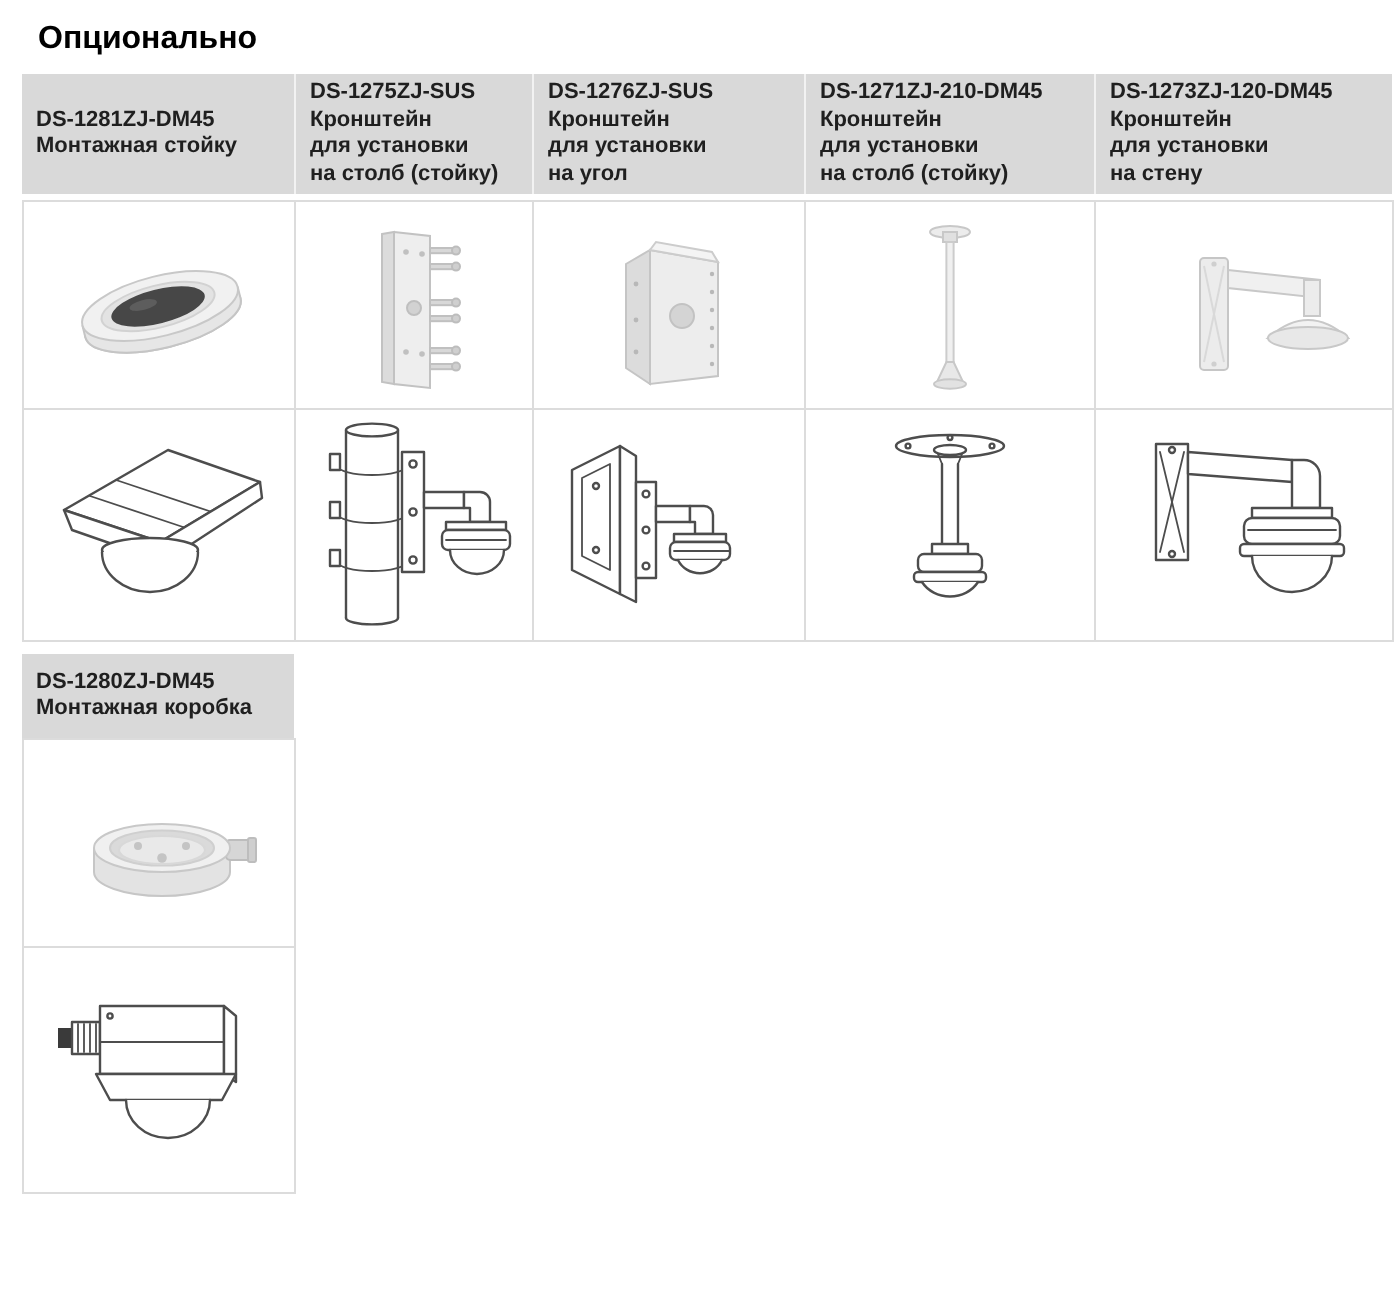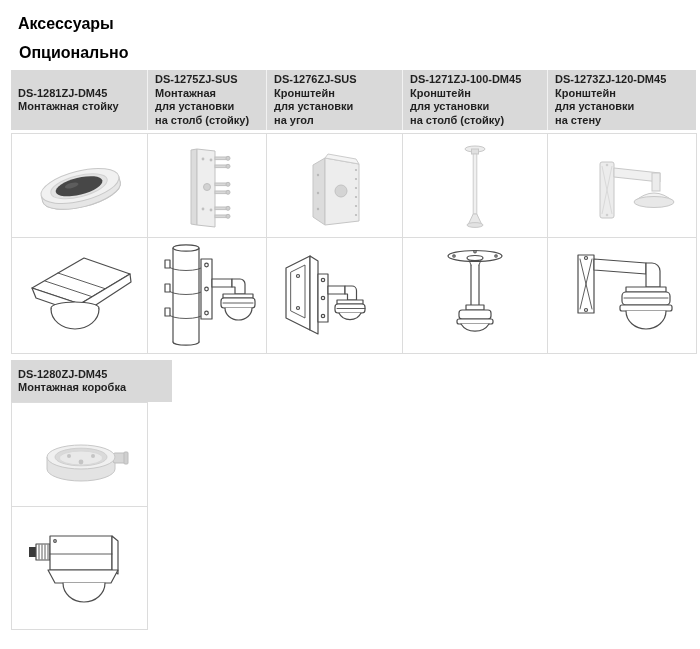--- a/index.html
+++ b/index.html
@@ -18,21 +18,21 @@
   .hdr-grid{
     margin-top:9px;display:grid;grid-template-columns:136px 119px 136px 145px 149px;
     background:#d9d9d9;width:685px;height:60px;
   }
   .hcell{
     display:flex;align-items:center;padding:2px 4px 2px 7px;box-sizing:border-box;
     font-size:11px;font-weight:bold;line-height:13.5px;white-space:pre-line;color:#1f1f1f;
   }
   .hcell + .hcell{border-left:1px solid rgba(255,255,255,.65);}
   .hdr-single{
-    margin-top:6px;width:161px;height:42px;background:#d9d9d9;
+    margin-top:6px;width:136px;height:42px;background:#d9d9d9;
     display:flex;align-items:center;padding:2px 4px 2px 7px;box-sizing:border-box;
     font-size:11px;font-weight:bold;line-height:13.5px;white-space:pre-line;color:#1f1f1f;
   }
   
   .tbl{display:table;border-collapse:collapse;table-layout:fixed;margin-top:3px;}
   .trow{display:table-row;}
   .tcell{
     display:table-cell;border:1px solid #dcdcdc;background:#fff;
     text-align:center;vertical-align:middle;box-sizing:border-box;
   }
@@ -49,35 +49,34 @@
   }
   .draw .nf{fill:none;}
   .draw .dk{fill:#3a3a3a;stroke:none;}
   .draw .thin{stroke-width:.9;}
 </style>
 </head>
 <body>
 
 <div class="page">
 
-  <h1 class="page-title">Аксессуары</h1>
   <h2 class="page-subtitle">Опционально</h2>
 
   <div class="hdr-grid">
     <div class="hcell">DS-1281ZJ-DM45
 Монтажная стойку</div>
     <div class="hcell">DS-1275ZJ-SUS
-Монтажная
+Кронштейн
 для установки
 на столб (стойку)</div>
     <div class="hcell">DS-1276ZJ-SUS
 Кронштейн
 для установки
 на угол</div>
-    <div class="hcell">DS-1271ZJ-100-DM45
+    <div class="hcell">DS-1271ZJ-210-DM45
 Кронштейн
 для установки
 на столб (стойку)</div>
     <div class="hcell">DS-1273ZJ-120-DM45
 Кронштейн
 для установки
 на стену</div>
   </div>
 
   <div class="tbl">

